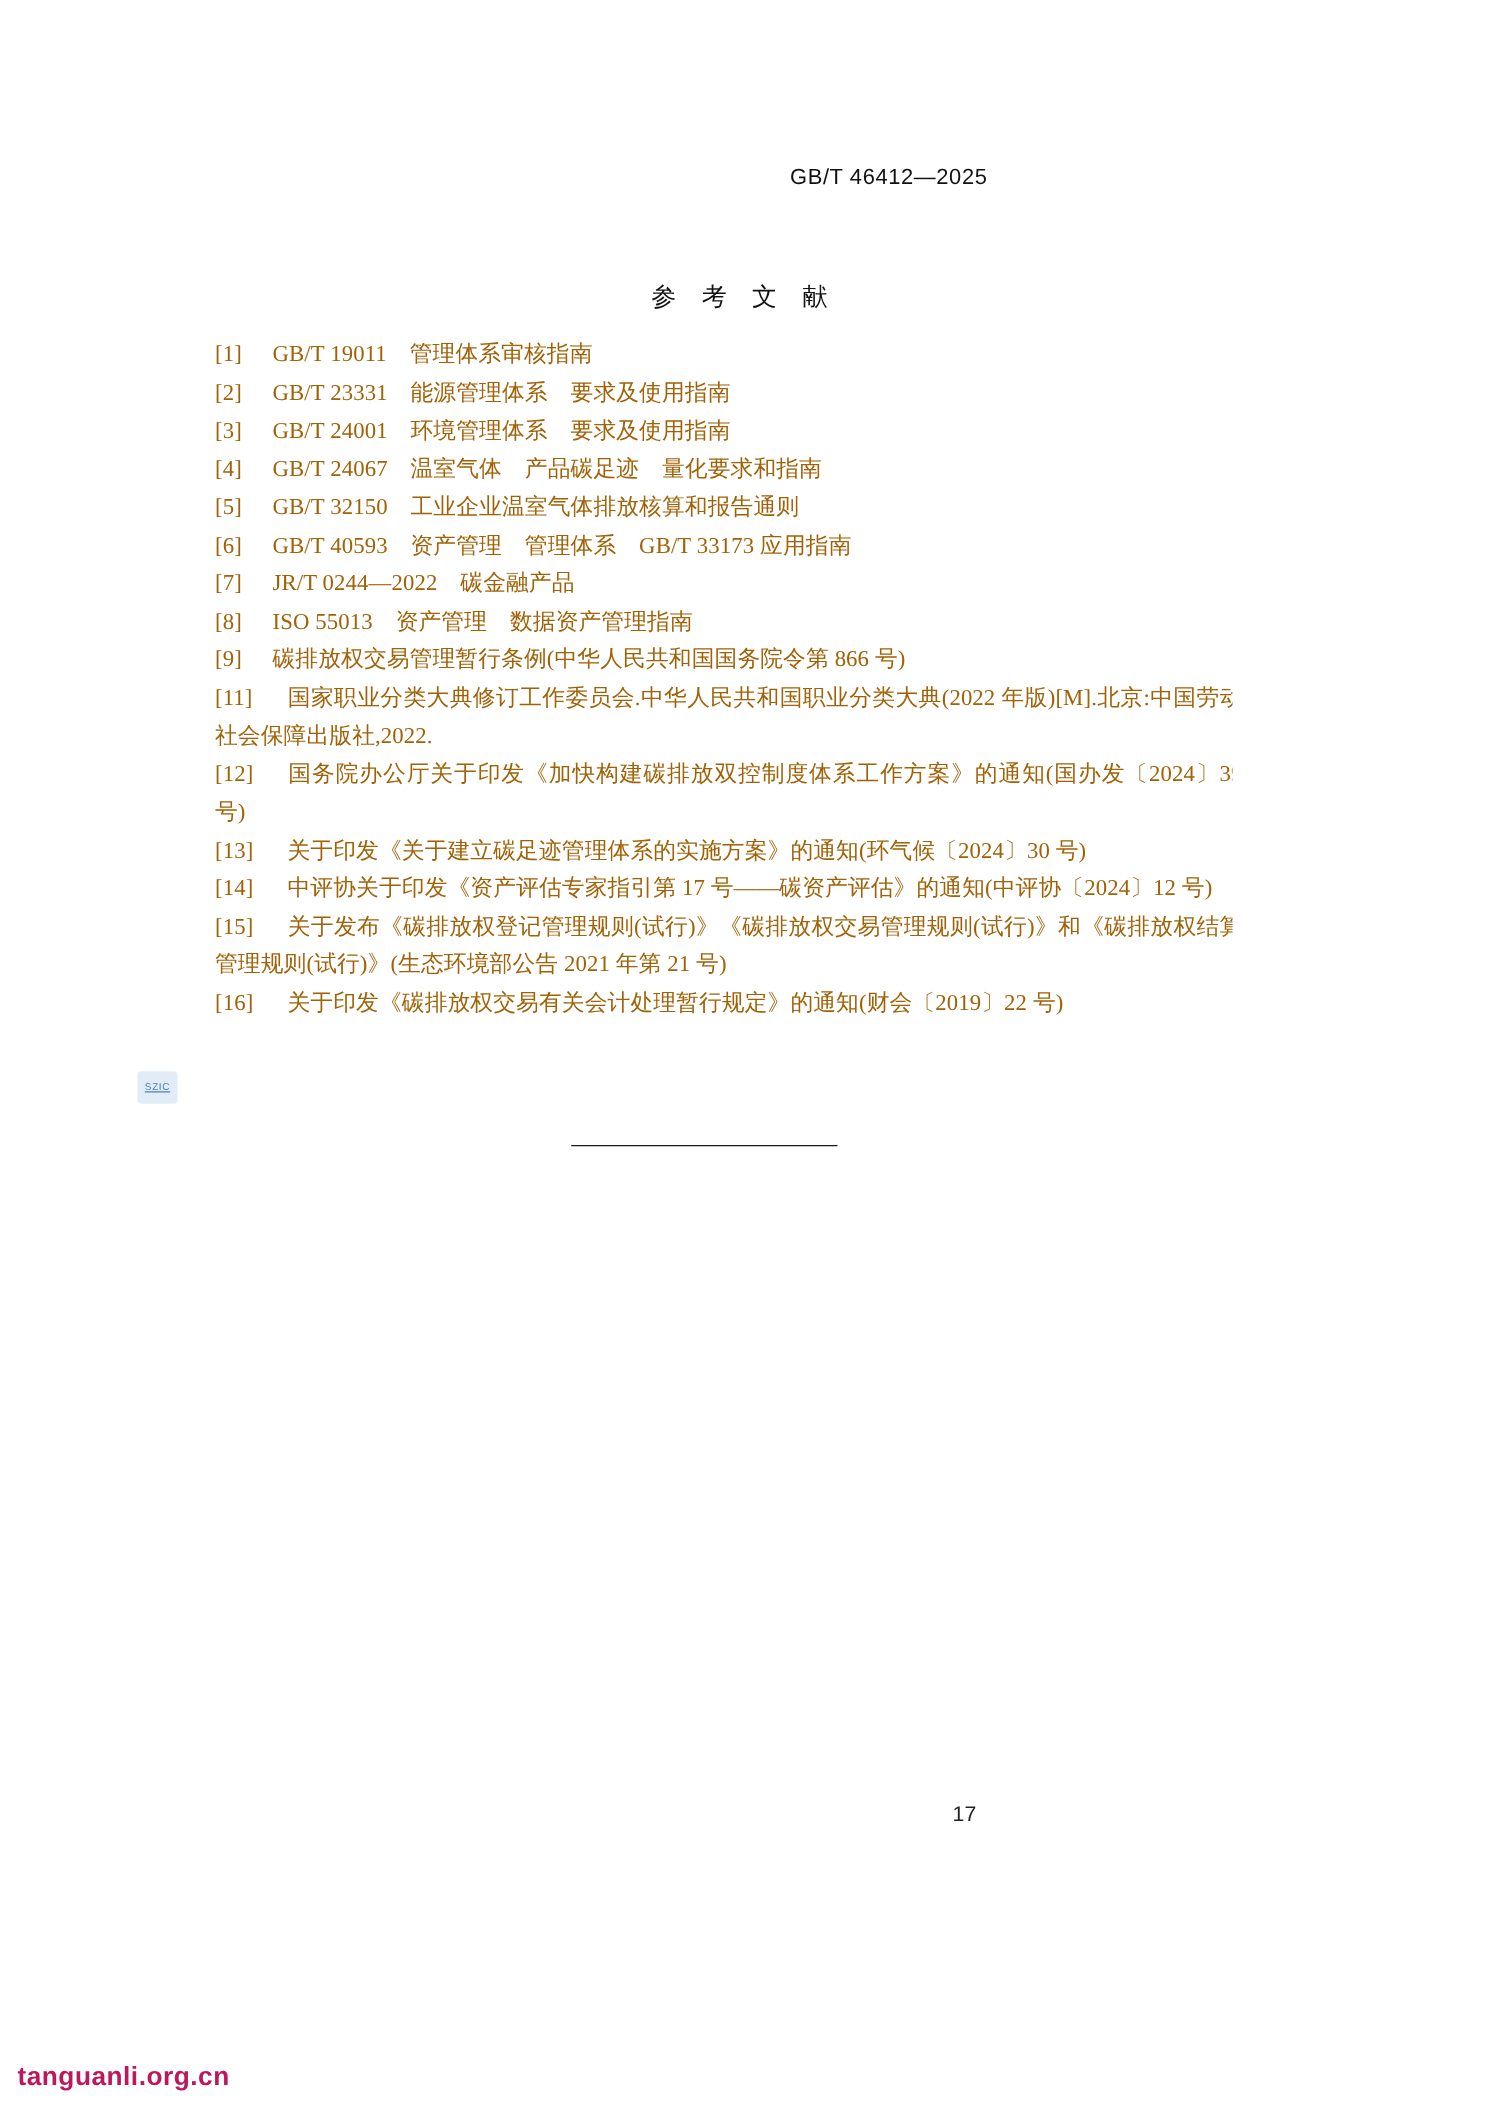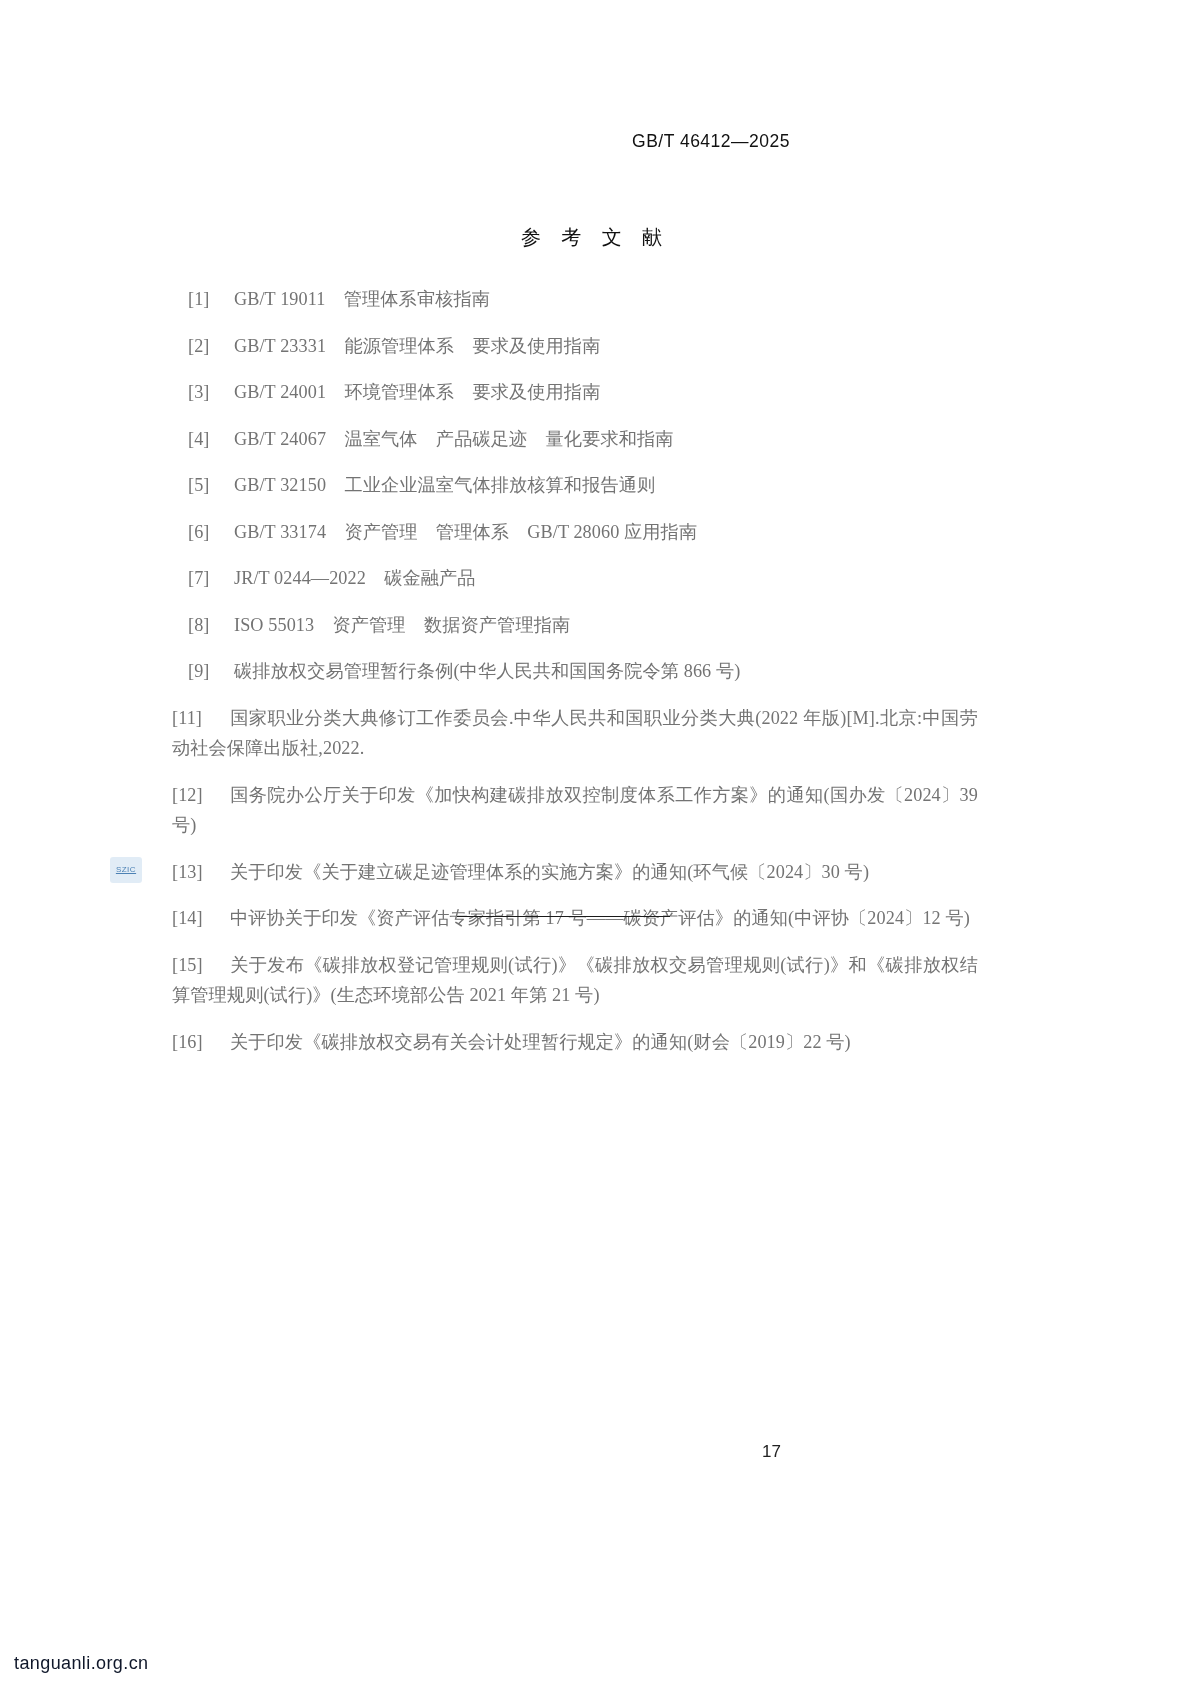--- a/index.html
+++ b/index.html
@@ -44,22 +44,22 @@
   .body-block {
     position: absolute;
     top: 268px;
     left: 172px;
     width: 822px;
   }
   .ref-item {
     font-size: 18.2px;
     line-height: 30.5px;
     text-indent: 0;
-    margin: 16px;
-    color: #737373;
+    margin: 0;
+    color: #a16207;
     text-align: justify;
     letter-spacing: 0.1px;
   }
   .ref-item .num {
     display: inline-block;
     min-width: 46px;
   }
   .ref-item.wide .num {
     min-width: 58px;
   }
@@ -105,23 +105,24 @@
     text-align: center;
     letter-spacing: 0.5px;
     opacity: 0.85;
     text-decoration: underline;
   }
   .site-watermark {
     position: absolute;
     bottom: 10px;
     left: 14px;
     font-family: "Liberation Sans", sans-serif;
-    font-size: 18px;
-    color: #0f172a;
+    font-size: 21px;
+    color: #be185d;
     letter-spacing: 0.4px;
+    font-weight: bold;
   }
   .nowrap { white-space: nowrap; }
 </style>
 </head>
 <body>
 
 <div class="page">
 
   <div class="doc-header">GB/T  46412—2025</div>
 
@@ -143,21 +144,21 @@
 
     <p class="ref-item">
       <span class="num">[4]</span><span class="nowrap">GB/T 24067 温室气体 产品碳足迹 量化要求和指南</span>
     </p>
 
     <p class="ref-item">
       <span class="num">[5]</span><span class="nowrap">GB/T 32150 工业企业温室气体排放核算和报告通则</span>
     </p>
 
     <p class="ref-item">
-      <span class="num">[6]</span><span class="nowrap">GB/T 33174 资产管理 管理体系 GB/T 28060 应用指南</span>
+      <span class="num">[6]</span><span class="nowrap">GB/T 40593 资产管理 管理体系 GB/T 33173 应用指南</span>
     </p>
 
     <p class="ref-item">
       <span class="num">[7]</span><span class="nowrap">JR/T 0244—2022 碳金融产品</span>
     </p>
 
     <p class="ref-item">
       <span class="num">[8]</span><span class="nowrap">ISO 55013 资产管理 数据资产管理指南</span>
     </p>
 

